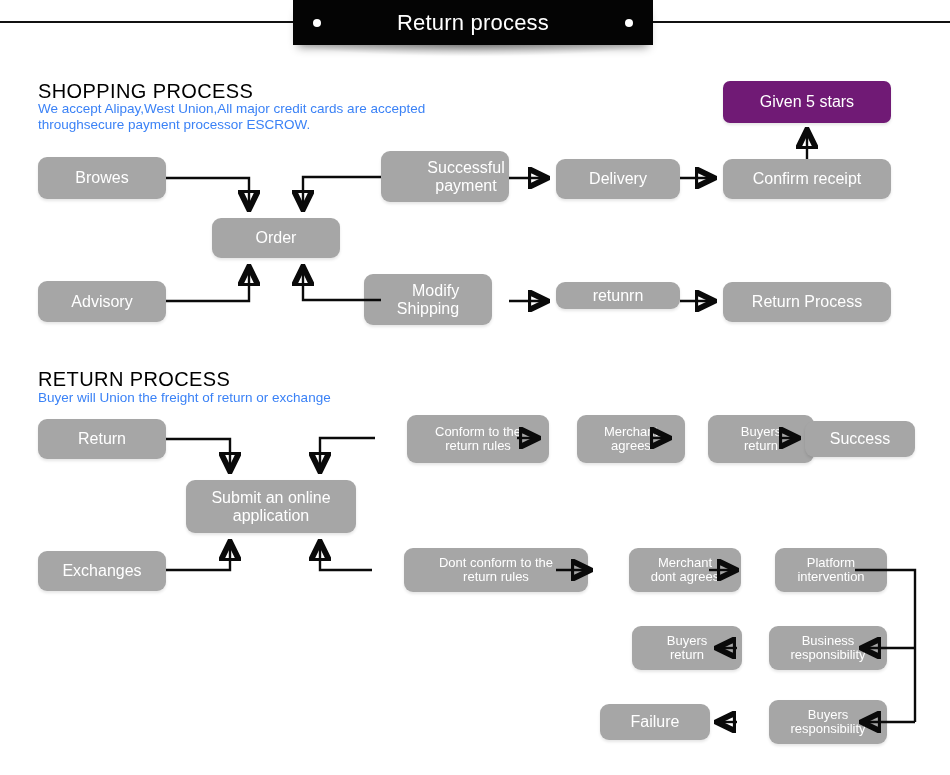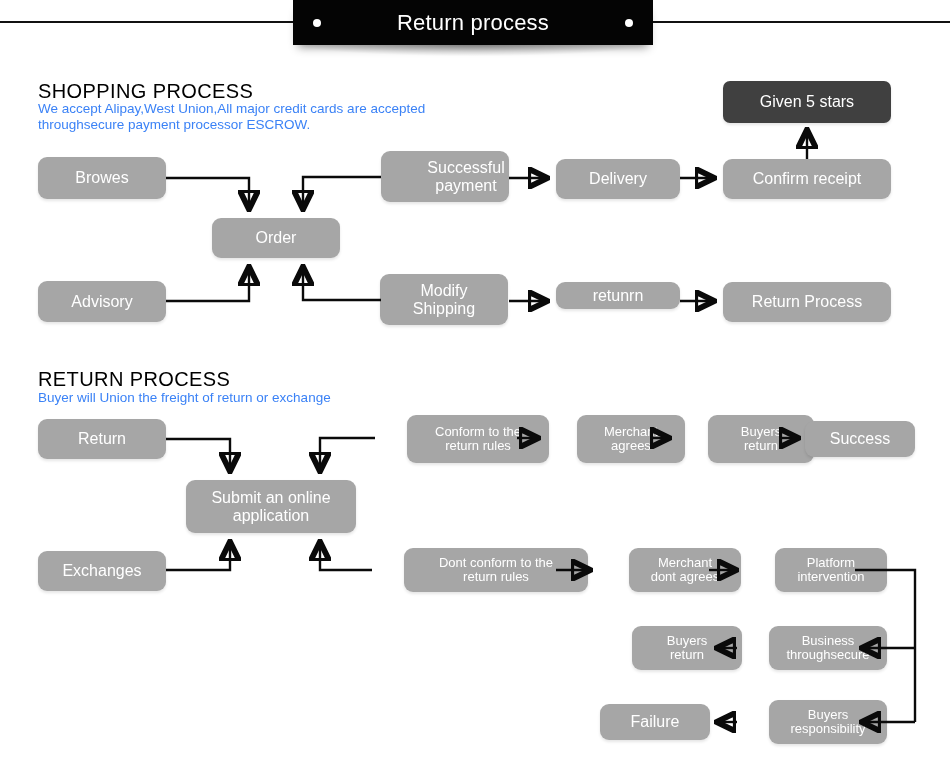--- a/index.html
+++ b/index.html
@@ -48,21 +48,21 @@
 
   
   .node{
     position:absolute;box-sizing:border-box;
     background:#a6a6a6;border-radius:9px;
     color:#ffffff;display:flex;align-items:center;justify-content:center;
     text-align:center;line-height:1.08;
     font-size:16px;padding:2px 6px;
     box-shadow:0 2px 3px rgba(0,0,0,.10);
   }
-  .node.accent{background:#404040;border-radius:7px;}
+  .node.accent{background:#701a75;border-radius:7px;}
   .node.small{font-size:13px;margin-left:32px;}
 
   
   #wires{position:absolute;left:0;top:0;width:950px;height:775px;pointer-events:none;}
   #wires path,#wires line{stroke:#0a0a0a;stroke-width:2.4;fill:none;}
 </style>
 </head>
 <body>
 
 <div id="stage">
@@ -87,21 +87,21 @@
 payment</div>
 
   <div class="node" style="left:556px;top:159px;width:124px;height:40px;">Delivery</div>
 
   <div class="node" style="left:723px;top:159px;width:168px;height:40px;">Confirm receipt</div>
 
   <div class="node accent" style="left:723px;top:81px;width:168px;height:42px;">Given 5 stars</div>
 
   <div class="node" style="left:38px;top:281px;width:128px;height:41px;">Advisory</div>
 
-  <div class="node" style="left:380px;top:274px;width:128px;height:51px;white-space:pre-line;">Modify
+  <div class="node" style="left:364px;top:274px;width:128px;height:51px;white-space:pre-line;text-align:right;">Modify
 Shipping</div>
 
   <div class="node" style="left:556px;top:282px;width:124px;height:27px;">retunrn</div>
 
   <div class="node" style="left:723px;top:282px;width:168px;height:40px;">Return Process</div>
 
   <div class="sec-title" style="left:38px;top:368px;">RETURN PROCESS</div>
   <div class="sec-sub" style="left:38px;top:390px;width:520px;">Buyer will Union the freight of return or exchange</div>
 
   <div class="node" style="left:38px;top:419px;width:128px;height:40px;">Return</div>
@@ -128,21 +128,21 @@
   <div class="node small" style="left:597px;top:548px;width:112px;height:44px;white-space:pre-line;">Merchant
 dont agrees</div>
 
   <div class="node small" style="left:743px;top:548px;width:112px;height:44px;white-space:pre-line;">Platform
 intervention</div>
 
   <div class="node small" style="left:600px;top:626px;width:110px;height:44px;white-space:pre-line;">Buyers
 return</div>
 
   <div class="node small" style="left:737px;top:626px;width:118px;height:44px;white-space:pre-line;">Business
-throughsecure</div>
+responsibility</div>
 
   <div class="node" style="left:600px;top:704px;width:110px;height:36px;">Failure</div>
 
   <div class="node small" style="left:737px;top:700px;width:118px;height:44px;white-space:pre-line;">Buyers
 responsibility</div>
 
   <svg id="wires" viewBox="0 0 950 775">
     <defs>
       <marker id="ah" markerWidth="9" markerHeight="9" refX="7.4" refY="4.5" orient="auto" markerUnits="strokeWidth">
         <path d="M0,0.6 L8,4.5 L0,8.4 z" fill="#0a0a0a" stroke="none"></path>

